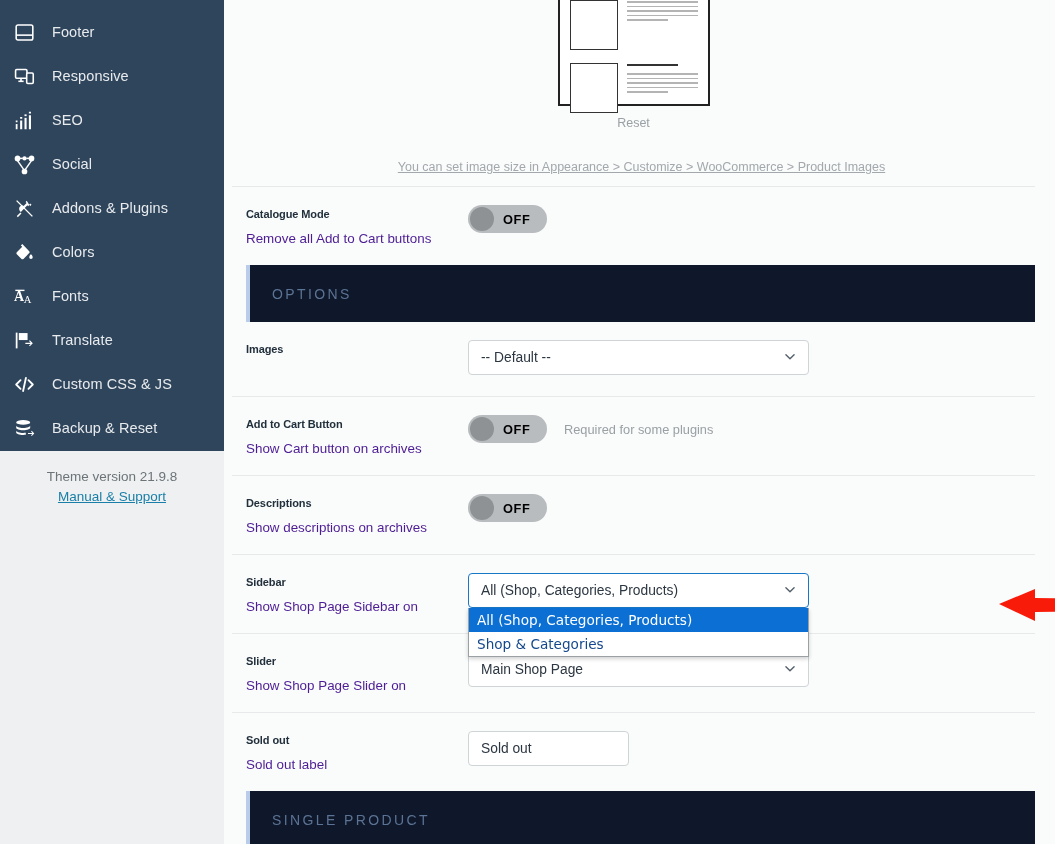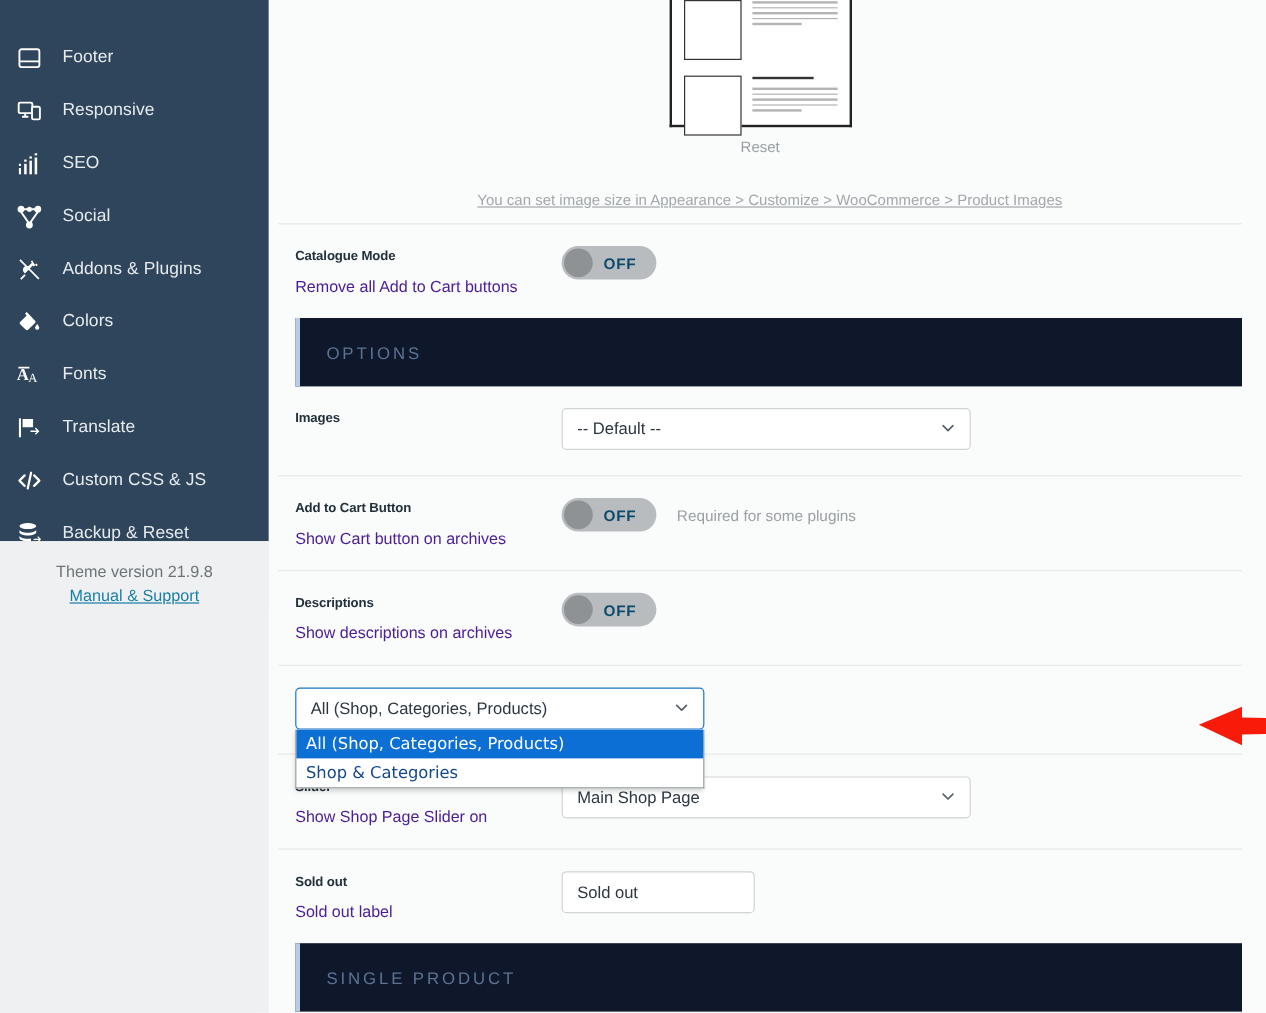--- a/index.html
+++ b/index.html
@@ -13,21 +13,21 @@
 
   
   .sidebar {
     width: 224px; height: 844px;
     background: #eef0f1;
     flex: 0 0 224px;
     position: relative;
   }
   .sidebar-nav {
     background: #2f455c;
-    padding-top: 26px;
+    padding-top: 10px;
     padding-bottom: 10px;
     height: 451px;
   }
   .side-item {
     display: flex;
     align-items: center;
     height: 44px;
     padding-left: 14px;
     cursor: pointer;
   }
@@ -146,21 +146,21 @@
     position: relative;
     cursor: pointer;
     flex: 0 0 79px;
   }
   .toggle .knob {
     width: 24px; height: 24px; border-radius: 50%;
     background: #8e9294;
     margin-left: 2px;
   }
   .toggle .tlabel {
-    color: #0c4a6e;
+    color: #000000;
     font-size: 12.8px;
     font-weight: bold;
     letter-spacing: .6px;
     margin-left: 9px;
   }
   .note {
     font-size: 12.8px;
     color: #9aa0a4;
     margin-left: 17px;
     padding-top: 7px;
@@ -469,20 +469,24 @@
         </div>
         <div class="row-control">
           <div class="toggle">
             <div class="knob"></div>
             <div class="tlabel">OFF</div>
           </div>
         </div>
       </div>
 
       <div class="row" style="z-index:30;">
+        <div class="row-labels">
+          <div class="row-title">Sidebar</div>
+          <div class="row-sub">Show Shop Page Sidebar on</div>
+        </div>
         <div class="row-control">
           <div class="dd-wrap">
             <div class="select focused">
               <span>All (Shop, Categories, Products)</span>
               <span class="chev">
                 <svg width="14" height="14" viewBox="0 0 24 24" fill="none" stroke="#56616c" stroke-width="2.4" stroke-linecap="round" stroke-linejoin="round">
                     <polyline points="5,9 12,16 19,9"></polyline>
                   </svg>
               </span>
             </div>

